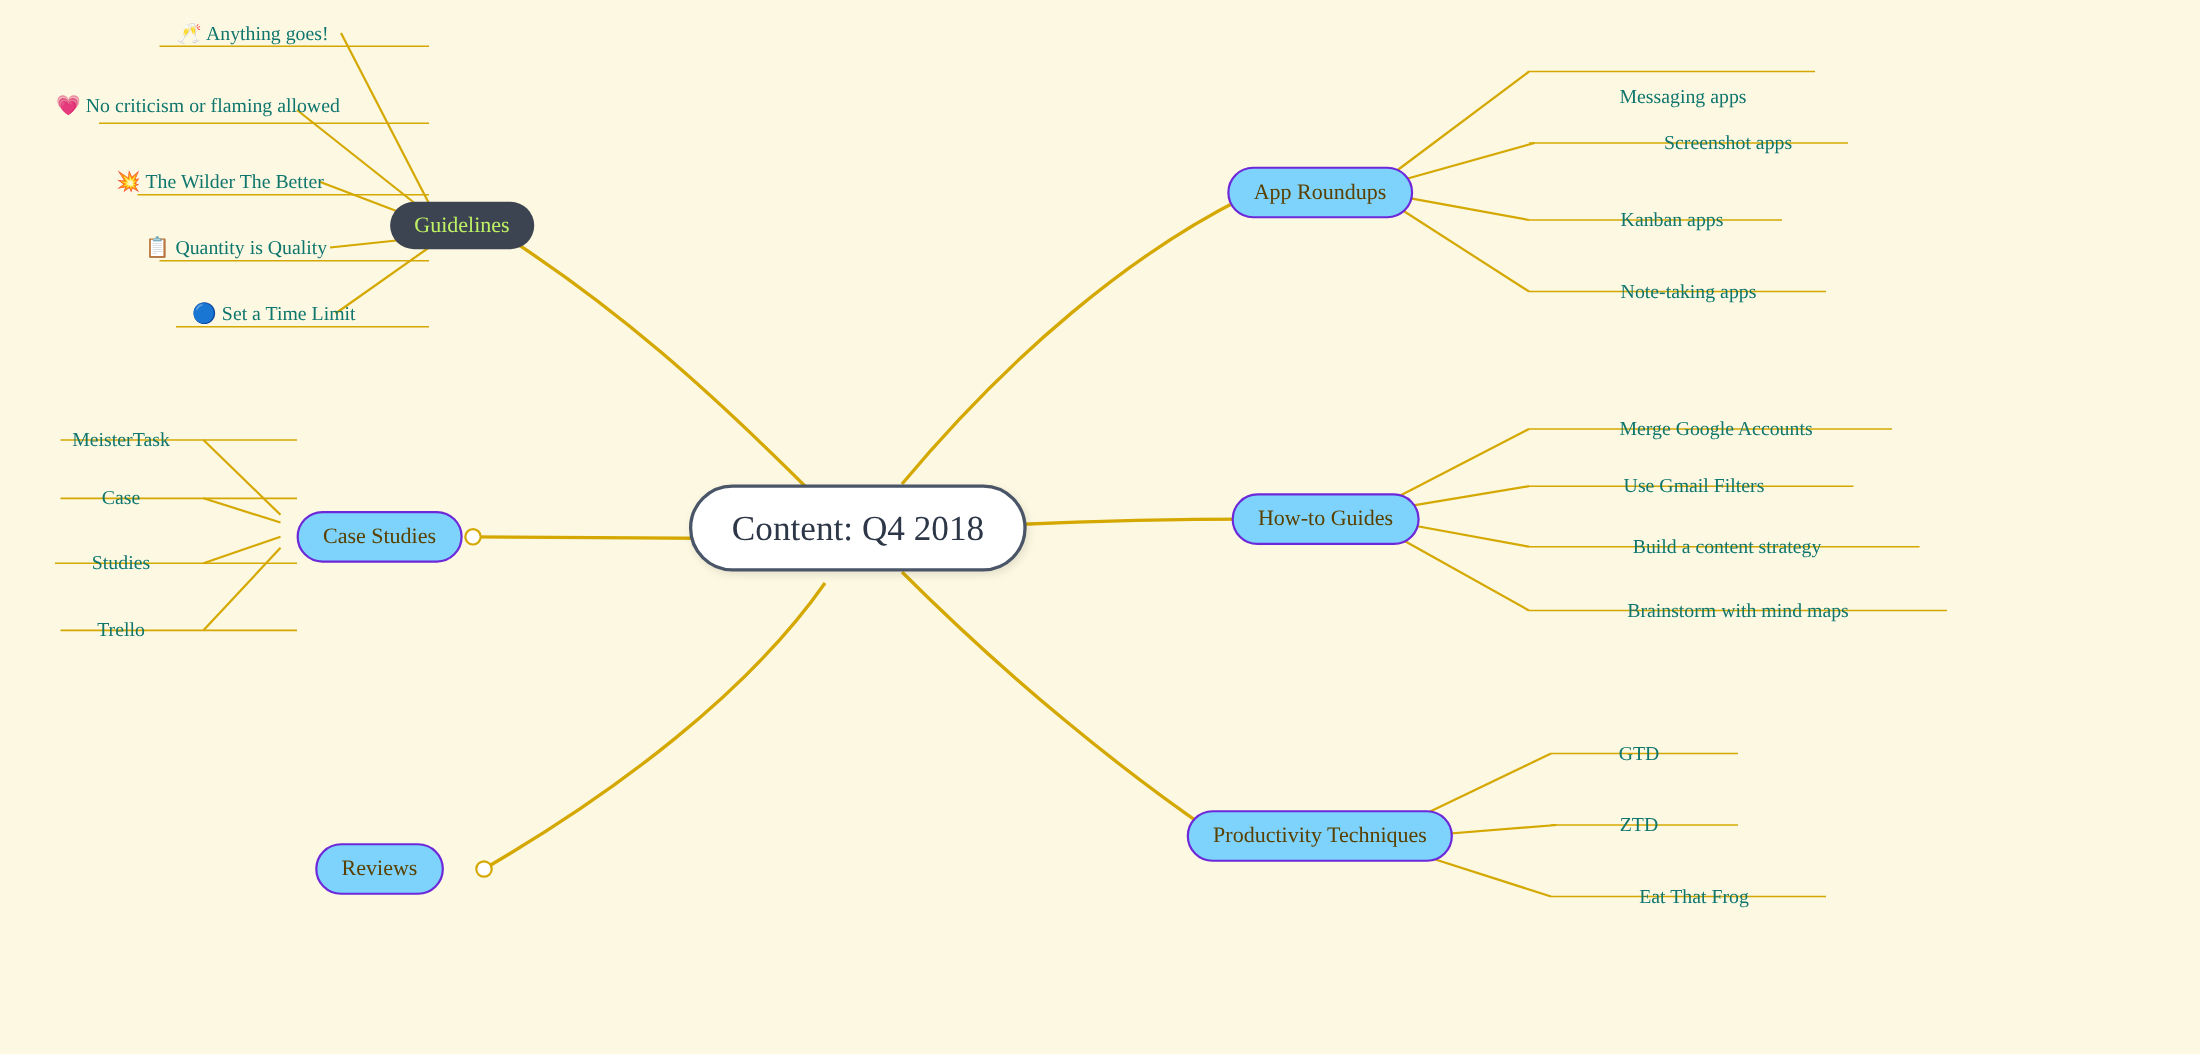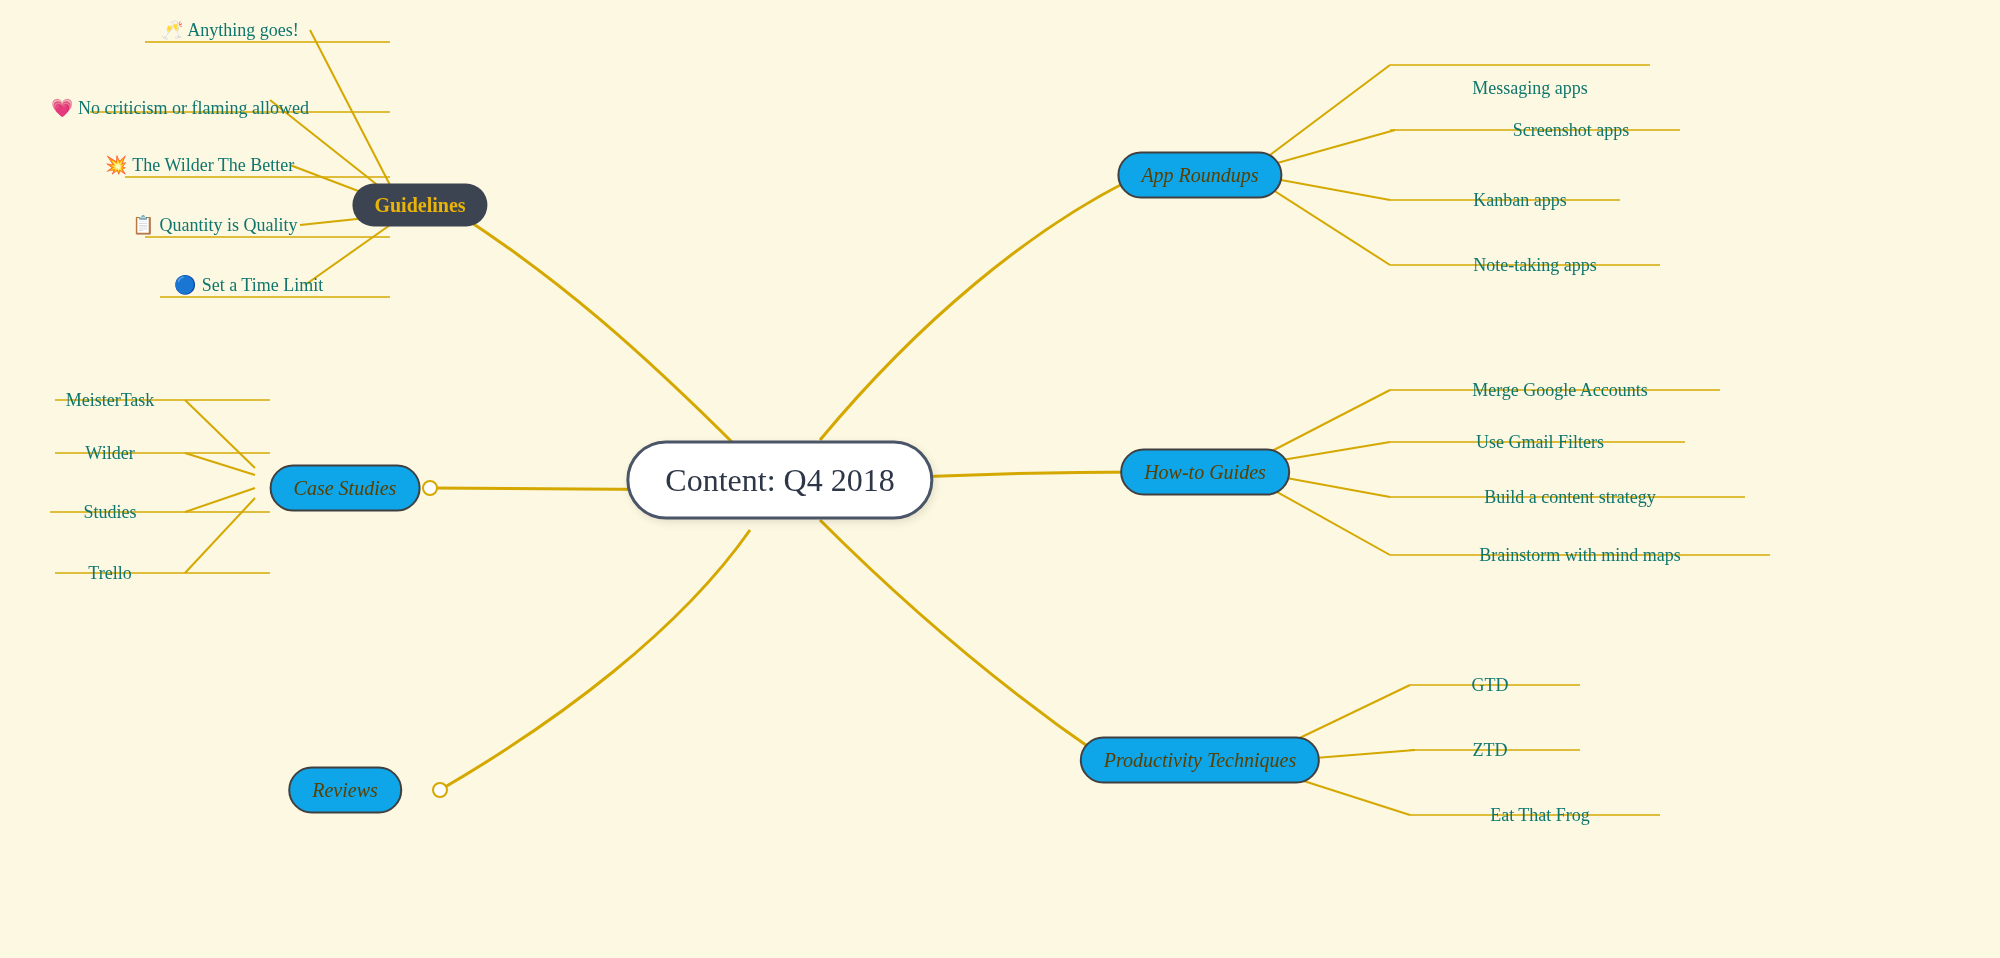--- a/index.html
+++ b/index.html
@@ -24,38 +24,36 @@
       border-radius: 50px;
       padding: 18px 36px;
       font-size: 32px;
       font-weight: normal;
       color: #2d3748;
       white-space: nowrap;
       box-shadow: 2px 3px 8px rgba(0,0,0,0.1);
     }
 
     .node-branch {
-      background: #0ea5e9;
-      border: 2px solid #404040;
+      background: #7dd3fc;
+      border: 2px solid #6d28d9;
       border-radius: 30px;
       padding: 10px 22px;
       font-size: 20px;
       color: #5a4000;
       white-space: nowrap;
-      font-style: italic;
     }
 
     .node-dark {
       background: #3d4451;
       border-radius: 30px;
       padding: 10px 22px;
       font-size: 20px;
-      color: #eab308;
-      white-space: nowrap;
-      font-weight: bold;
+      color: #bef264;
+      white-space: nowrap;
     }
 
     .node-leaf {
       font-size: 18px;
       color: #0f766e;
       white-space: nowrap;
       background: transparent;
     }
 
     svg.connections {
@@ -151,21 +149,21 @@
 </div>
 
 <div class="node" style="left: 420px; top: 205px;">
   <div class="node-dark">Guidelines</div>
 </div>
 
 <div class="node node-leaf" style="left: 230px; top: 30px;">
   <span>🥂</span>
   <span>Anything goes!</span>
 </div>
-<div class="node node-leaf" style="left: 180px; top: 108px;">
+<div class="node node-leaf" style="left: 180px; top: 96px;">
   <span>💗</span>
   <span>No criticism or flaming allowed</span>
 </div>
 <div class="node node-leaf" style="left: 200px; top: 165px;">
   <span>💥</span>
   <span>The Wilder The Better</span>
 </div>
 <div class="node node-leaf" style="left: 215px; top: 225px;">
   <span>📋</span>
   <span>Quantity is Quality</span>
@@ -224,21 +222,21 @@
 </div>
 
 <div class="node" style="left: 345px; top: 488px;">
   <div class="node-branch">Case Studies</div>
 </div>
 
 <div class="node node-leaf" style="left: 110px; top: 400px;">
   <span>MeisterTask</span>
 </div>
 <div class="node node-leaf" style="left: 110px; top: 453px;">
-  <span>Wilder</span>
+  <span>Case</span>
 </div>
 <div class="node node-leaf" style="left: 110px; top: 512px;">
   <span>Studies</span>
 </div>
 <div class="node node-leaf" style="left: 110px; top: 573px;">
   <span>Trello</span>
 </div>
 
 <div class="node" style="left: 345px; top: 790px;">
   <div class="node-branch">Reviews</div>

